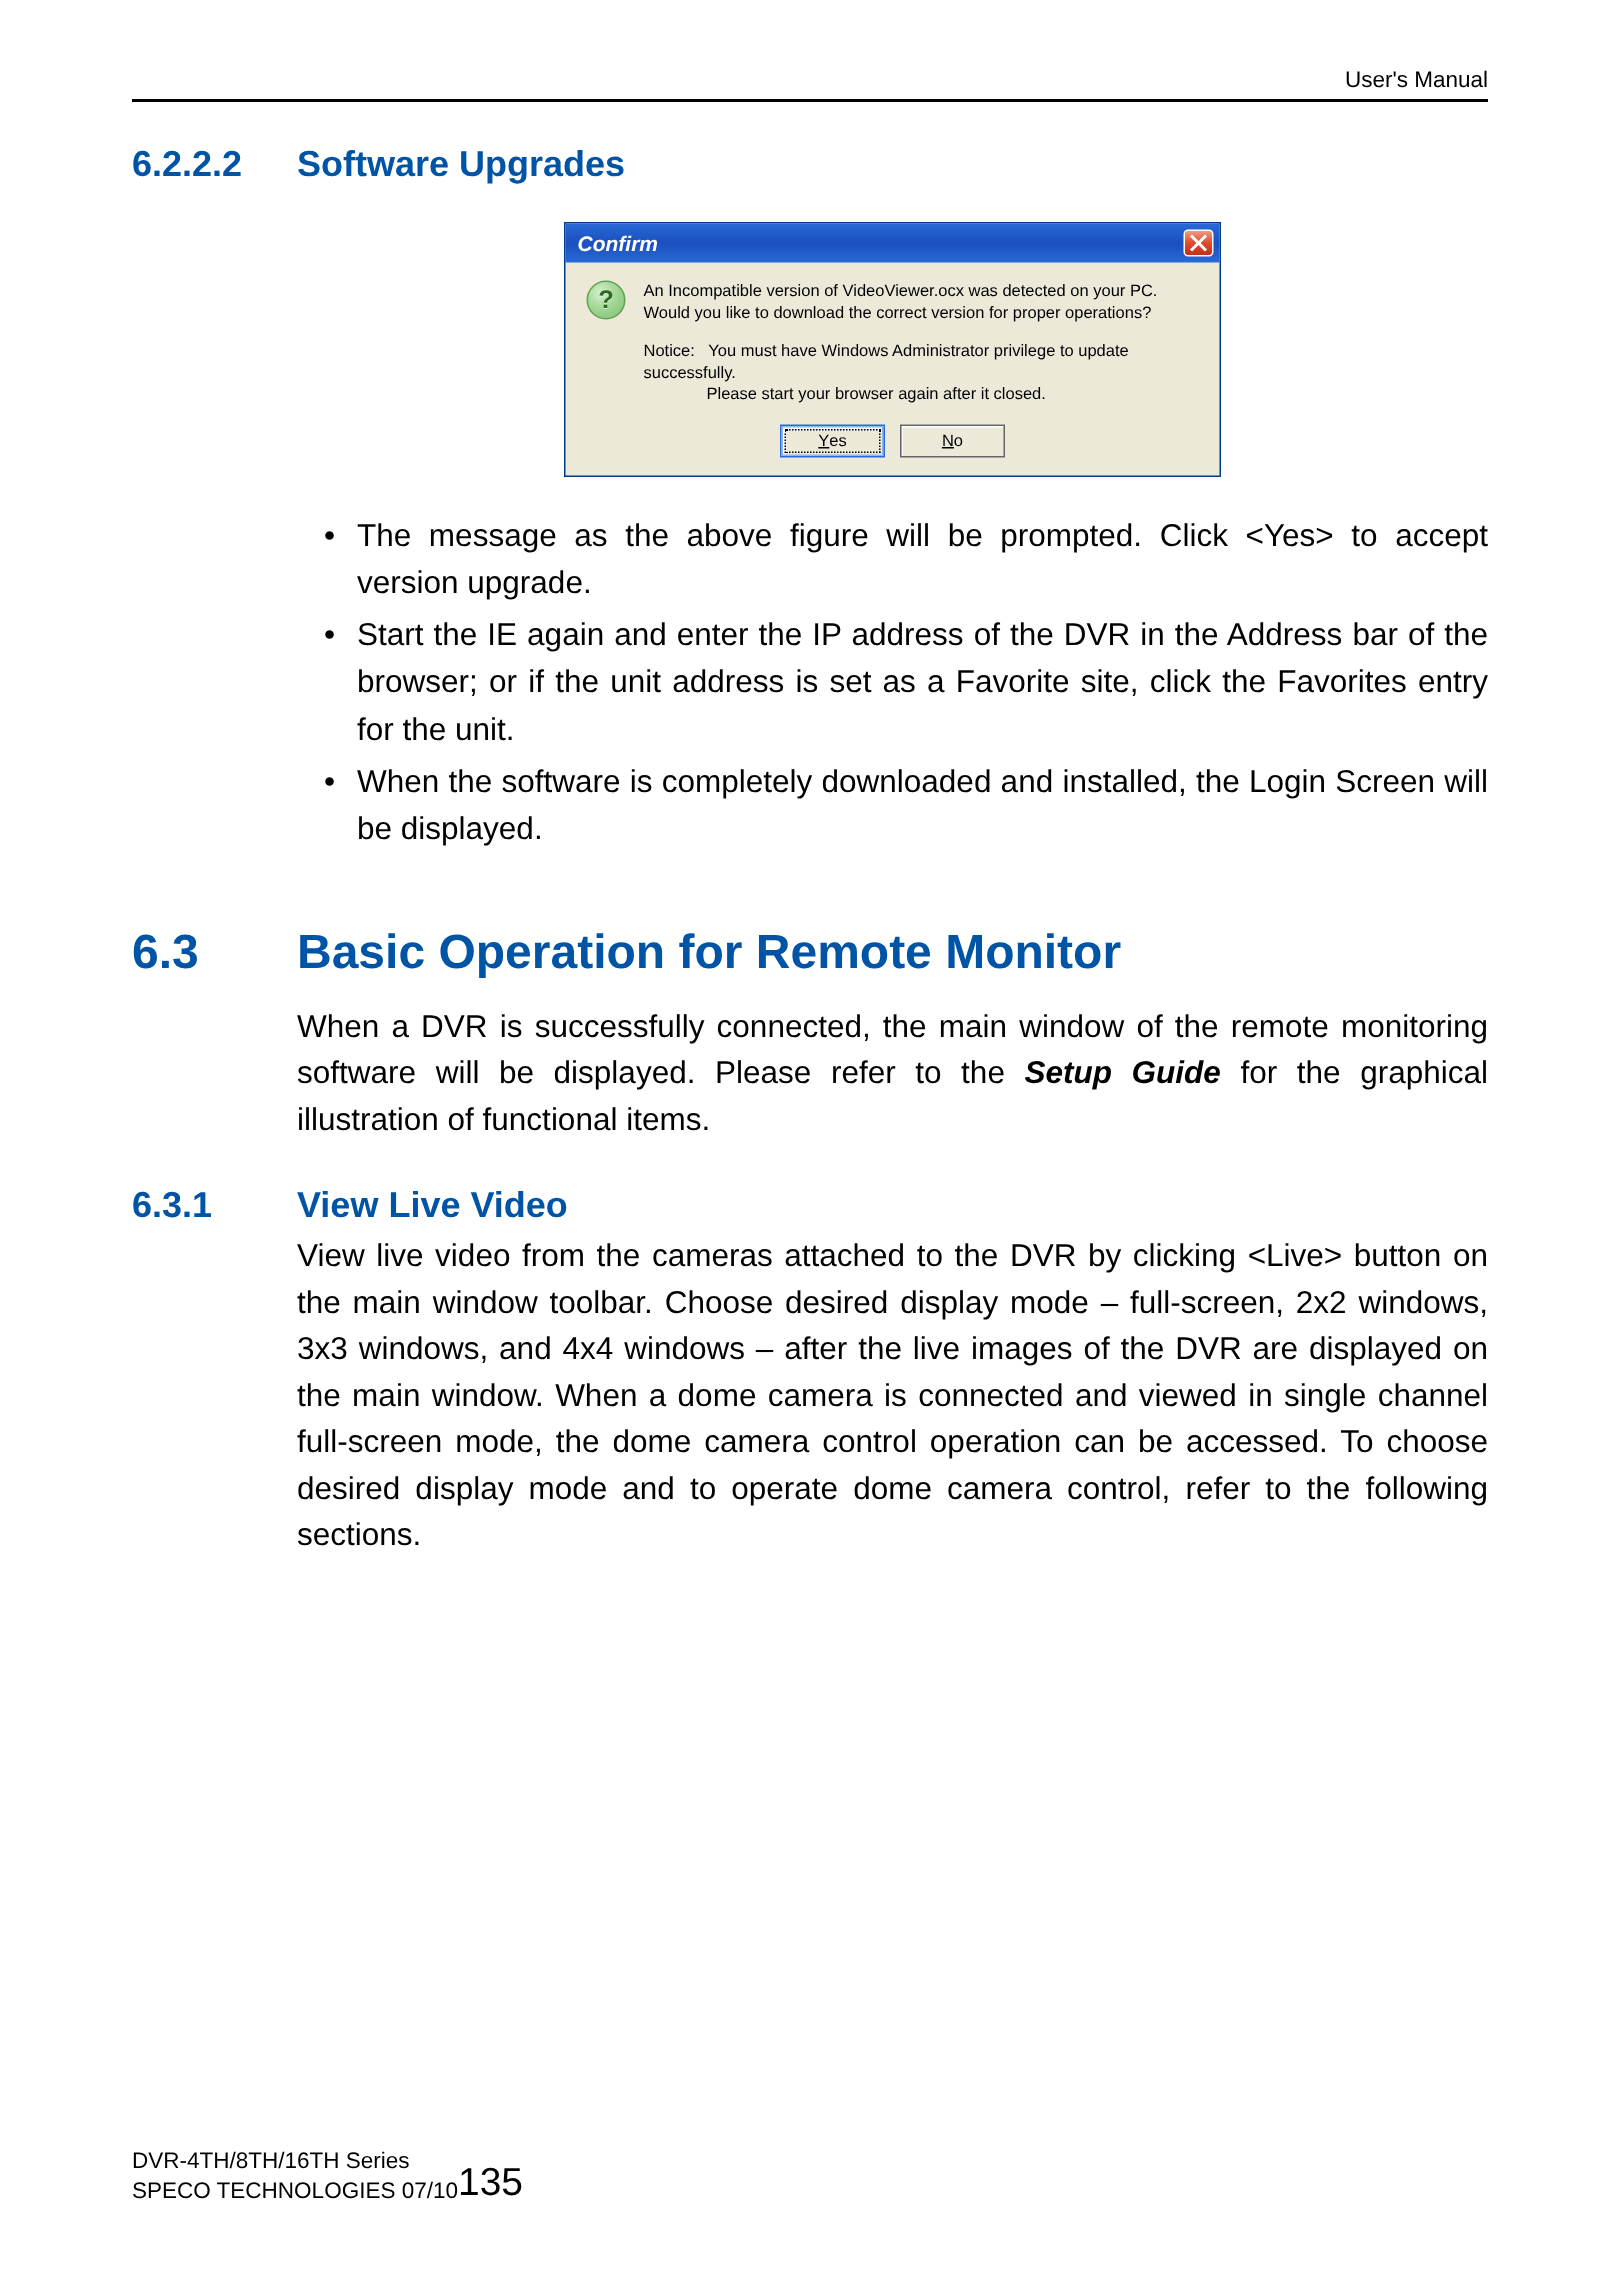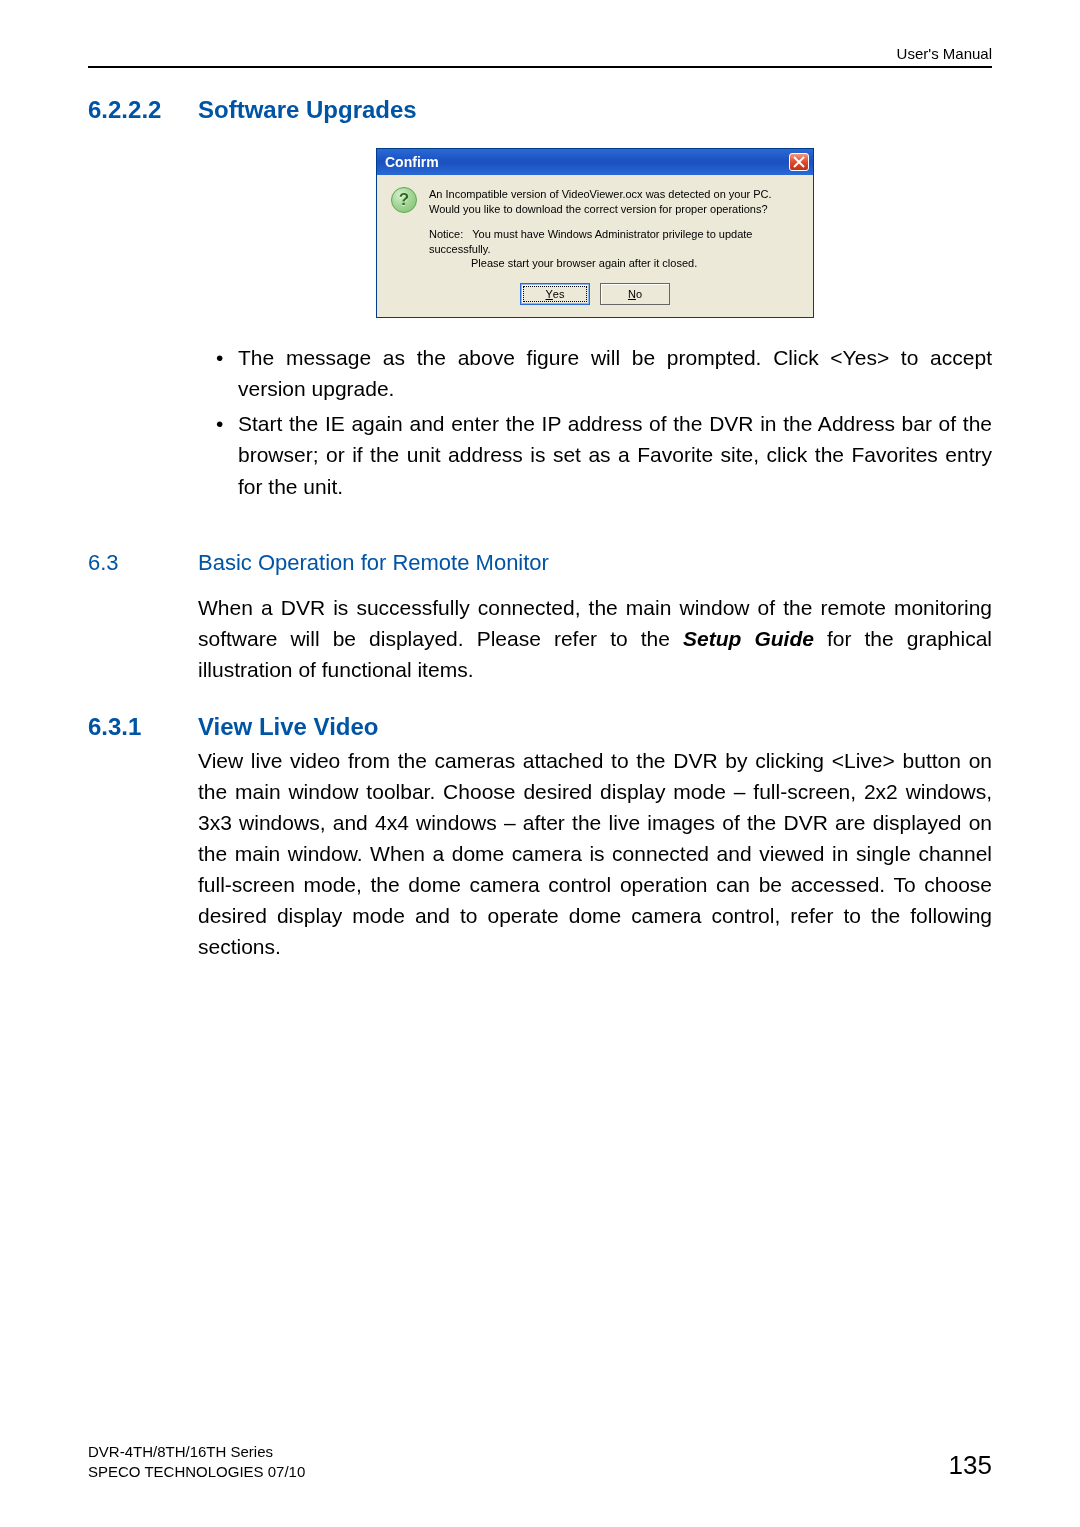--- a/index.html
+++ b/index.html
@@ -29,22 +29,22 @@
     align-items: baseline;
   }
   .h3-num, .h2-num { width: 110px; flex: 0 0 110px; }
   .h3-num, .h3-title {
     color: #0054a6;
     font-weight: 700;
     font-size: 24px;
   }
   .h2-num, .h2-title {
     color: #0054a6;
-    font-weight: 400;
-    font-size: 22px;
+    font-weight: 700;
+    font-size: 32px;
   }
   .h2-row { margin: 48px 0 16px 0; }
 
   .body-block {
     margin-left: 110px;
     font-size: 21px;
     line-height: 1.48;
     text-align: justify;
   }
   .body-block.full-justify p { margin: 0 0 30px 0; }
@@ -68,20 +68,21 @@
     align-items: center;
     justify-content: space-between;
     height: 26px;
     padding: 0 4px 0 8px;
     background: linear-gradient(to bottom, #2a6ad6 0%, #1b52c0 45%, #1b52c0 55%, #2a6ad6 100%);
   }
   .dlg-title-text {
     color: #fff;
     font-weight: 700;
     font-size: 14px;
+    font-style: italic;
   }
   .dlg-close {
     width: 20px; height: 18px;
     background: linear-gradient(to bottom, #f39a86, #e14a2c 50%, #c13018);
     border: 1px solid #fff;
     border-radius: 3px;
     display: flex; align-items: center; justify-content: center;
   }
   .dlg-close svg { width: 12px; height: 12px; }
   .dlg-close svg line { stroke: #fff; stroke-width: 2; }
@@ -140,23 +141,22 @@
     content: "•";
     position: absolute;
     left: -22px;
     top: 0;
     font-size: 21px;
   }
 
   .footer {
     position: absolute;
     left: 88px; right: 88px;
-    bottom: 46px;
-    display: flex;
-    justify-content: space-between;
+    bottom: 57px;
+    display: flex;
     align-items: flex-end;
     font-size: 15px;
   }
   .footer .left { line-height: 1.3; }
   .footer .right { font-size: 26px; }
 </style>
 </head>
 <body>
 
 <div class="page">
@@ -207,20 +207,21 @@
               <span>o</span>
           </div>
         </div>
       </div>
     </div>
   </div>
 
   <ul class="bullets">
     <li><span>The message as the above figure will be prompted. Click &lt;Yes&gt; to accept version upgrade.</span></li>
     <li><span>Start the IE again and enter the IP address of the DVR in the Address bar of the browser; or if the unit address is set as a Favorite site, click the Favorites entry for the unit.</span></li>
+    <li><span>When the software is completely downloaded and installed, the Login Screen will be displayed.</span></li>
   </ul>
 
   <div class="h2-row">
     <div class="h2-num">6.3</div>
     <div class="h2-title">Basic Operation for Remote Monitor</div>
   </div>
 
   <div class="body-block full-justify">
     <p>
       <span>When a DVR is successfully connected, the main window of the remote monitoring software will be displayed. Please refer to the </span><span class="setup-guide">Setup Guide</span><span> for the graphical illustration of functional items.</span>

